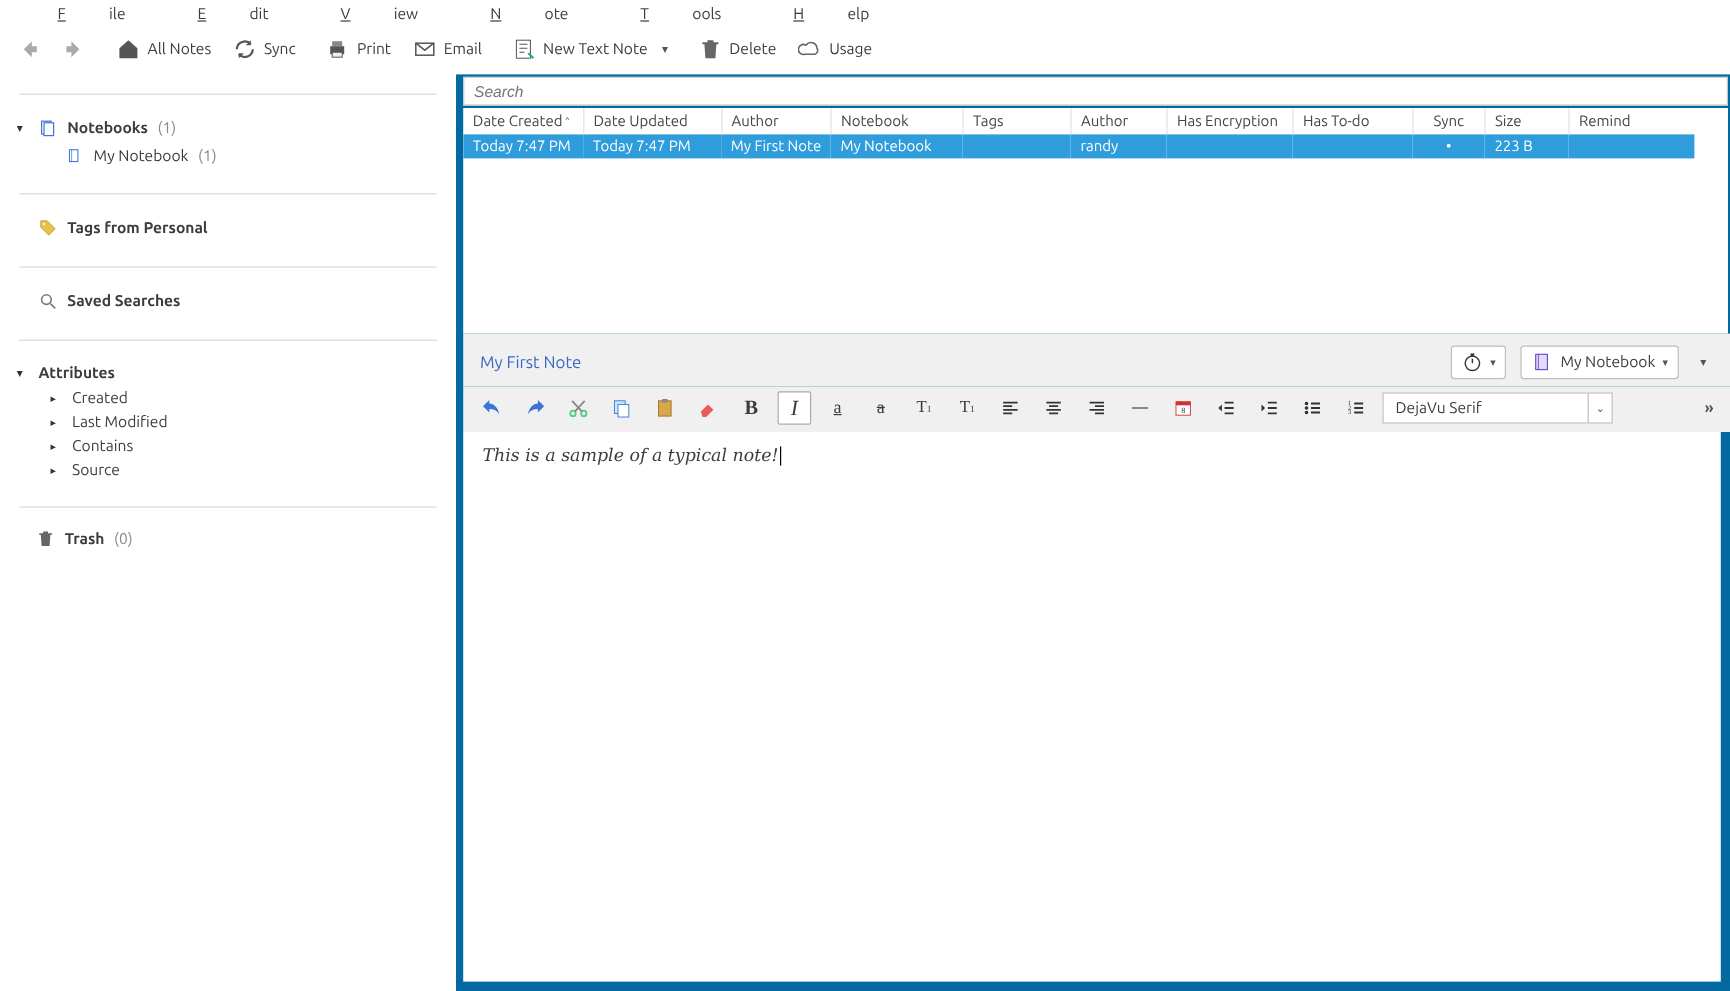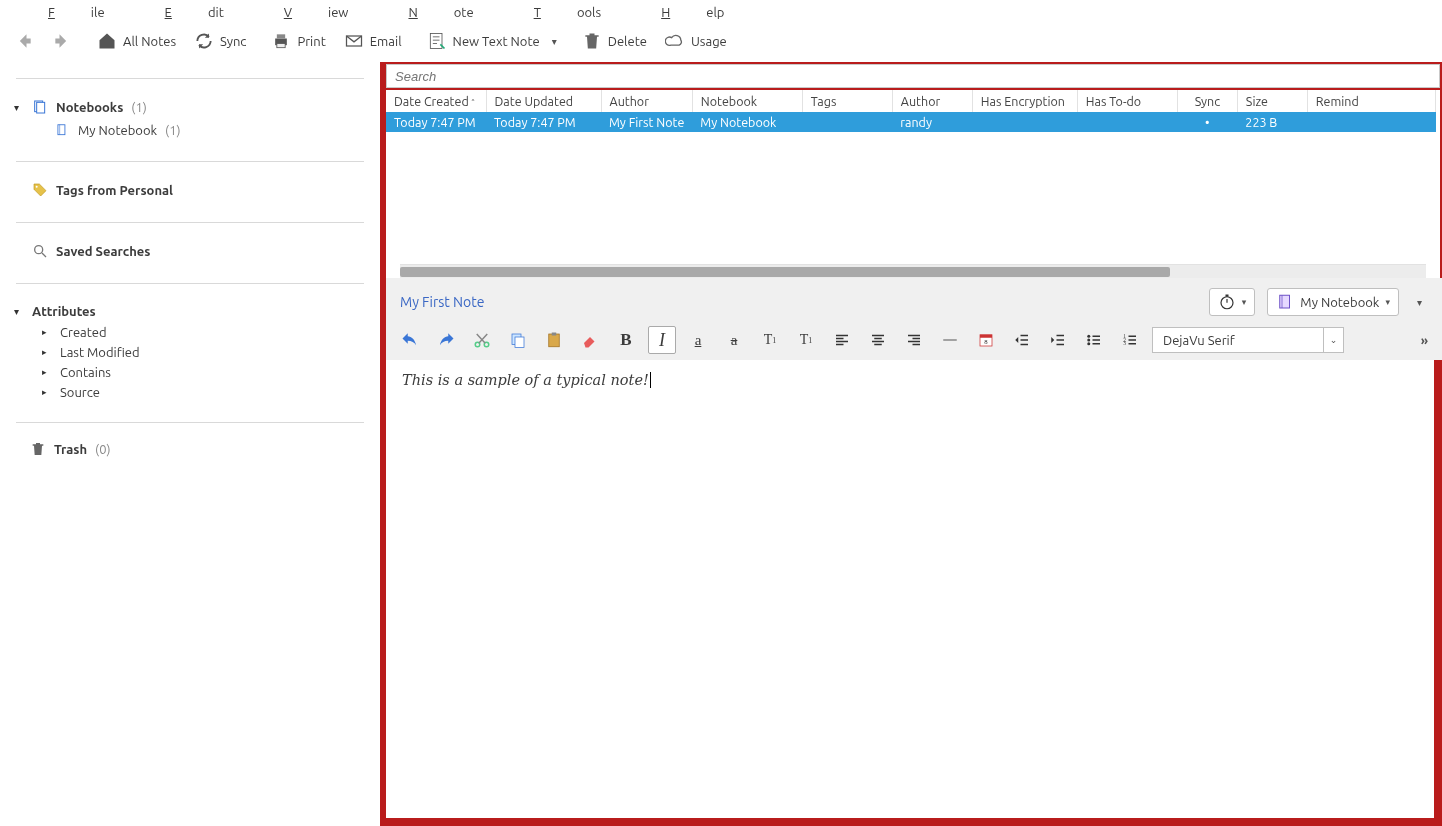--- a/index.html
+++ b/index.html
@@ -108,21 +108,21 @@
     padding: 8px 20px 8px 30px;
     font-weight: bold;
   }
   .side-trash-row .count { font-weight: normal; color: #888; }
   
   .rightpanel {
     flex: 1;
     display: flex;
     flex-direction: column;
     min-width: 0;
-    background: #b91c1c;
+    background: #0369a1;
     padding-left: 6px;
   }
   
   .searchbox {
     margin: 2px 2px 0 0;
     background: #fff;
     border: 1px solid #c9c9c9;
     height: 24px;
     display: flex;
     align-items: center;
@@ -133,21 +133,21 @@
     font-style: italic; color: #777; font-size: 13px;
     background: transparent;
   }
   
   .notelist-wrap {
     background: #fff;
     border: 0;
     margin: 2px 2px 0 0;
     height: 188px;
     display: flex;
-    flex-direction: column;
+    flex-direction: row;
     position: relative;
   }
   .table-wrap {
     flex: 1;
     overflow: hidden;
   }
   table.notelist {
     border-collapse: collapse;
     width: 1050px;
     min-width: 1050px;

